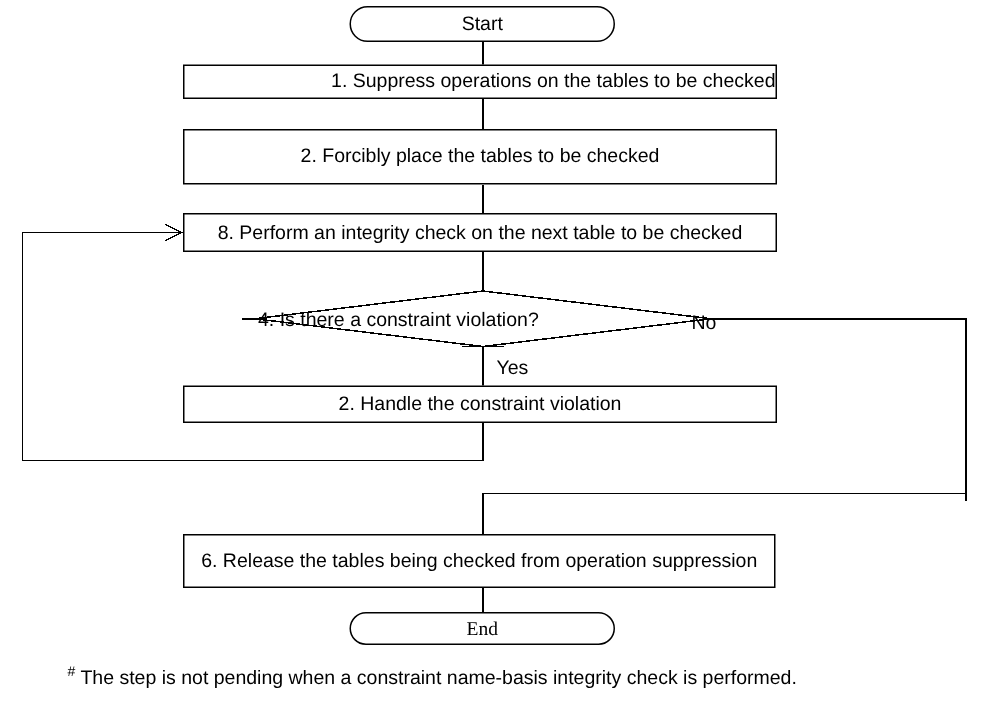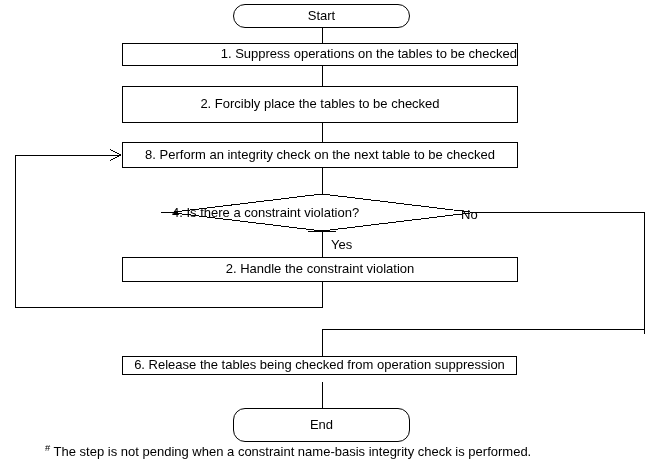--- a/index.html
+++ b/index.html
@@ -114,25 +114,25 @@
   </div>
 
   <div class="label" style="left:331px; top:237px;">
     <span>Yes</span>
   </div>
 
   <div class="node" style="left:122px; top:257px; width:396px; height:25px;">
     <span>2. Handle the constraint violation</span>
   </div>
 
-  <div class="node" style="left:122px; top:356px; width:395px; height:19px;">
+  <div class="node" style="left:122px; top:356px; width:395px; height:36px;">
     <span>6. Release the tables being checked from operation suppression</span>
   </div>
 
-  <div class="node terminator" style="left:233px; top:408px; width:177px; height:34px;">
+  <div class="node terminator" style="left:233px; top:408px; width:177px; height:22px;font-family:Liberation Serif, serif;">
     <span>End</span>
   </div>
 
   <div class="footnote" style="left:45px; top:444px;">
     <sup>#</sup>
     <span>The step is not pending when a constraint name-basis integrity check is performed.</span>
   </div>
 
 </div>
 

